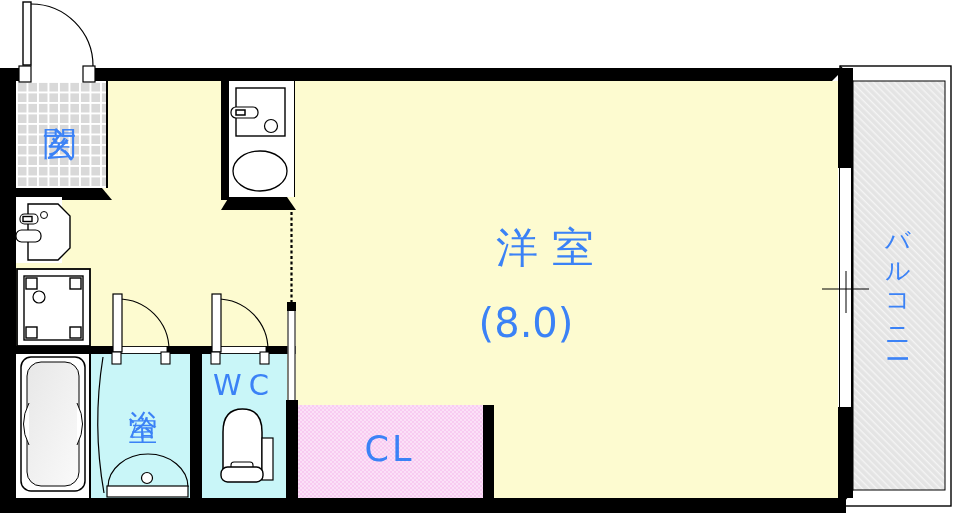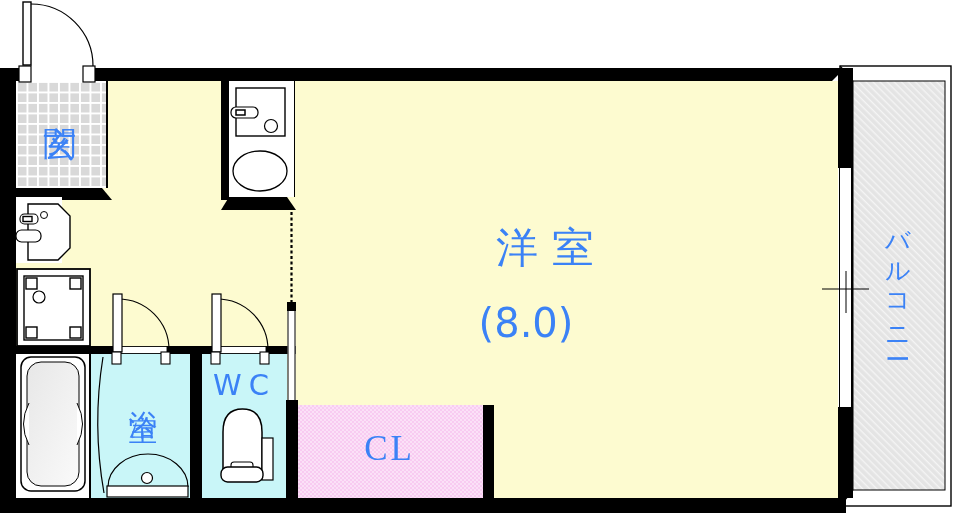--- a/index.html
+++ b/index.html
@@ -47,21 +47,21 @@
   .window-sliding{
     position:absolute;left:839px;top:168px;width:14px;height:239px;background:#fff;
     border-left:1px solid #000;border-right:2px solid #000;box-sizing:border-box;
   }
   svg.layer{position:absolute;left:0;top:0;pointer-events:none;}
   
   .lbl{position:absolute;color:#3b82f6;line-height:1.05;}
   .lbl-genkan{left:42px;top:99px;font-size:33px;writing-mode:vertical-rl;letter-spacing:4px;}
   .lbl-bath{left:128px;top:387px;font-size:29px;writing-mode:vertical-rl;letter-spacing:4px;}
   .lbl-wc{left:200px;top:370px;width:82px;font-size:29px;text-align:center;letter-spacing:7px;text-indent:7px;}
-  .lbl-cl{left:296px;top:431px;width:187px;font-size:35px;text-align:center;letter-spacing:3px;font-family:Liberation Serif, serif;}
+  .lbl-cl{left:296px;top:431px;width:187px;font-size:35px;text-align:center;letter-spacing:3px;}
   .lbl-living{left:395px;top:226px;width:300px;font-size:42px;text-align:center;letter-spacing:14px;text-indent:14px;}
   .lbl-living-size{left:376px;top:286px;width:300px;font-size:40px;text-align:center;margin-top:16px;}
   .lbl-balcony{left:884px;top:212px;font-size:25px;writing-mode:vertical-rl;letter-spacing:5px;}
 </style>
 </head>
 <body>
 
 <div id="plan">
 
   <div class="abs room-living"></div>

